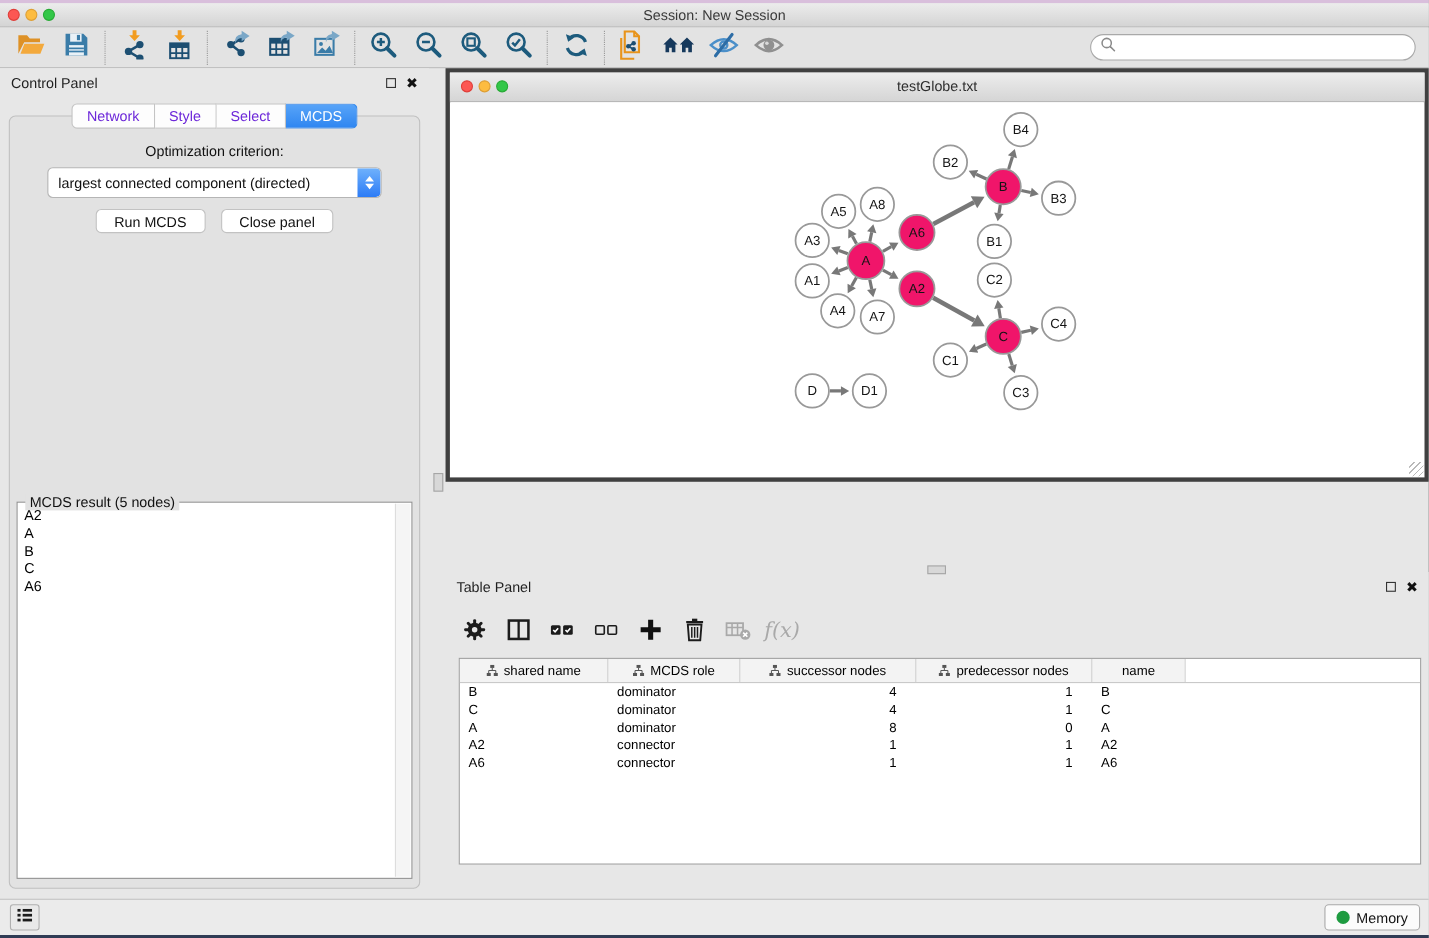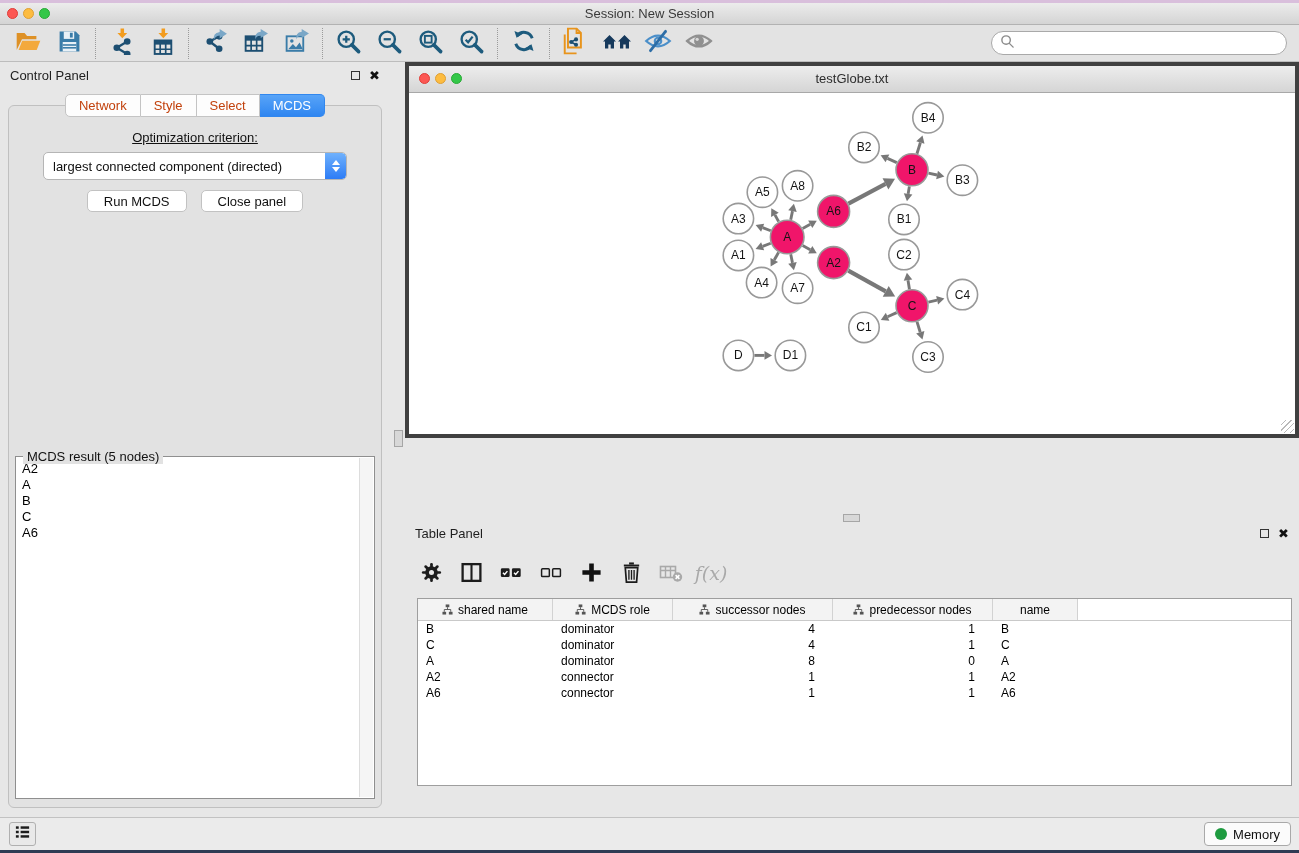--- a/index.html
+++ b/index.html
@@ -27,27 +27,27 @@
   .main{position:absolute;top:62px;left:0;right:0;bottom:35px;}
   
   .control-panel{position:absolute;left:0;top:0;width:390px;bottom:0;background:#e7e7e7;}
   .panel-head{height:26px;display:flex;align-items:center;padding:0 10px;font-size:13px;color:#1f1f1f;}
   .panel-head .ph-title{flex:0 0 auto;}
   .panel-head .ph-btns{margin-left:auto;display:flex;align-items:center;gap:9px;}
   .win-float{width:9px;height:9px;border:1.6px solid #333;box-sizing:border-box;display:inline-block;}
   .win-close{font-size:13px;font-weight:bold;color:#111;line-height:13px;}
   .cp-tabs{position:absolute;top:32px;left:0;right:0;display:flex;justify-content:center;z-index:2;}
   .seg{background:#fdfdfd;border:1px solid #c4c4c4;border-left-width:0;padding:0 13px;height:21px;
-    line-height:21px;font-size:13px;color:#c2410c;white-space:nowrap;}
+    line-height:21px;font-size:13px;color:#6d28d9;white-space:nowrap;}
   .seg.first{border-left-width:1px;border-radius:5px 0 0 5px;}
   .seg.last{border-radius:0 5px 5px 0;}
   .seg.sel{background:linear-gradient(#58a4f8,#2f86f1);border-color:#3187ee;color:#fff;}
   .cp-box{position:absolute;top:43px;left:8px;right:8px;bottom:10px;border:1px solid #c0c0c0;
     border-radius:6px;background:#e2e2e2;}
-  .opt-label{position:absolute;top:24px;left:0;right:0;text-align:center;font-size:13px;color:#111;text-decoration:underline;}
+  .opt-label{position:absolute;top:24px;left:0;right:0;text-align:center;font-size:13px;color:#111;}
   .criterion{position:absolute;top:46px;left:34px;right:34px;height:28px;background:#fff;
     border:1px solid #b5b5b5;border-radius:5px;display:flex;align-items:center;box-sizing:border-box;overflow:hidden;}
   .criterion .val{flex:1;font-size:13px;color:#111;padding-left:9px;white-space:nowrap;}
   .stepper{width:21px;height:100%;background:linear-gradient(#6fb1fc,#2d7cf6);border-radius:0 4px 4px 0;
     display:flex;flex-direction:column;align-items:center;justify-content:center;gap:2px;}
   .stepper .up,.stepper .dn{width:0;height:0;border-left:4px solid transparent;border-right:4px solid transparent;}
   .stepper .up{border-bottom:5px solid #fff;}
   .stepper .dn{border-top:5px solid #fff;}
   .cp-buttons{position:absolute;top:84px;left:0;right:0;display:flex;justify-content:center;gap:14px;}
   .mac-btn{background:#fff;border:1px solid #c2c2c2;border-radius:5px;height:22px;line-height:22px;

